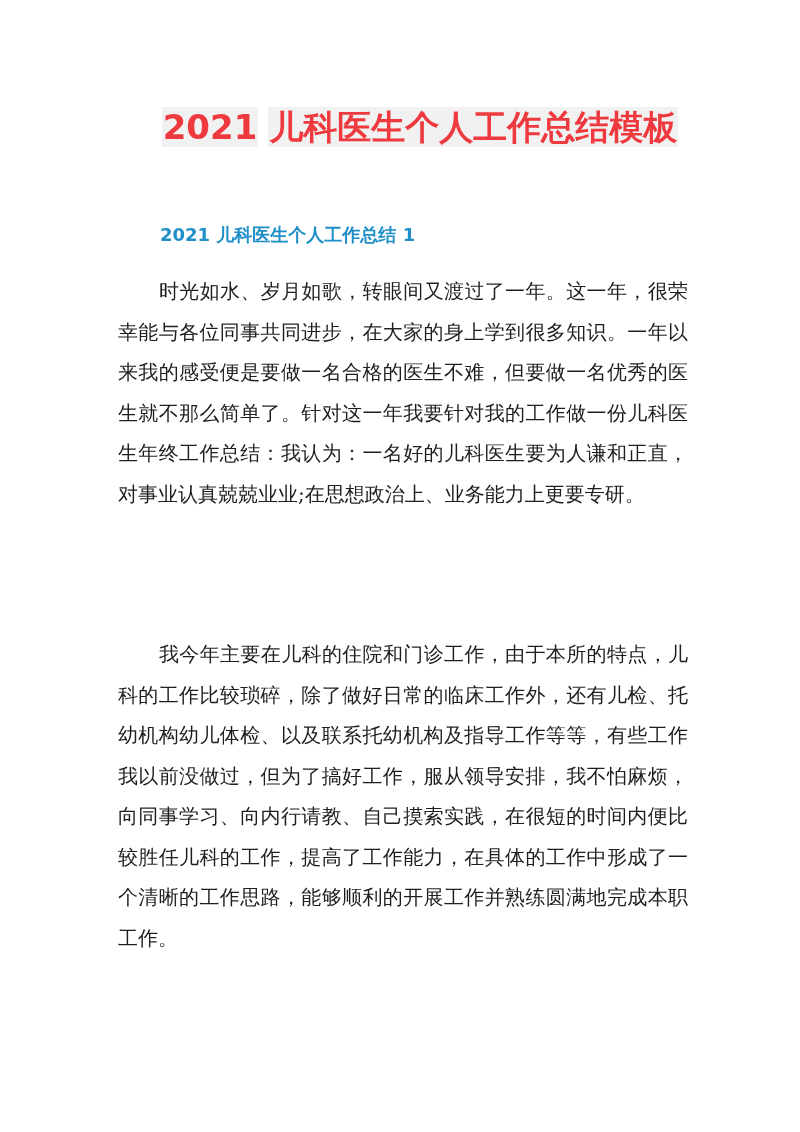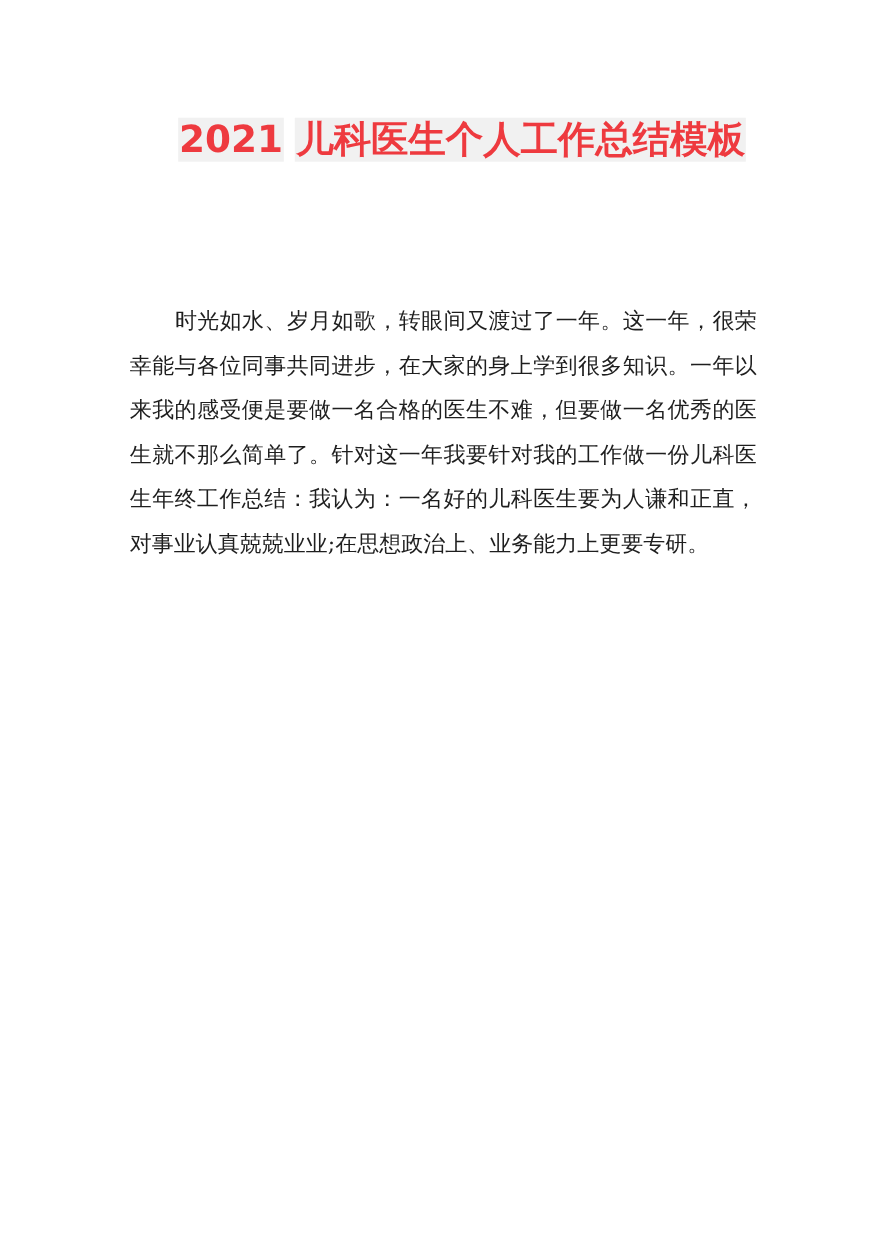--- a/index.html
+++ b/index.html
@@ -71,18 +71,20 @@
     .p2 { top: 580px; }
     .p3 { top: 634px; }
   </style>
 </head>
 <body>
 
 <div class="page">
 
   <div class="doc-title"><span class="hl">2021</span><span class="gap"></span><span class="hl">儿科医生个人工作总结模板</span></div>
 
+  <div class="section-heading">2021 儿科医生个人工作总结 1</div>
 
   <p class="para p1">时光如水、岁月如歌，转眼间又渡过了一年。这一年，很荣幸能与各位同事共同进步，在大家的身上学到很多知识。一年以来我的感受便是要做一名合格的医生不难，但要做一名优秀的医生就不那么简单了。针对这一年我要针对我的工作做一份儿科医生年终工作总结：我认为：一名好的儿科医生要为人谦和正直，对事业认真兢兢业业;在思想政治上、业务能力上更要专研。</p>
 
 
+  <p class="para p3">我今年主要在儿科的住院和门诊工作，由于本所的特点，儿科的工作比较琐碎，除了做好日常的临床工作外，还有儿检、托幼机构幼儿体检、以及联系托幼机构及指导工作等等，有些工作我以前没做过，但为了搞好工作，服从领导安排，我不怕麻烦，向同事学习、向内行请教、自己摸索实践，在很短的时间内便比较胜任儿科的工作，提高了工作能力，在具体的工作中形成了一个清晰的工作思路，能够顺利的开展工作并熟练圆满地完成本职工作。</p>
 
 </div>
 
 </body></html>

